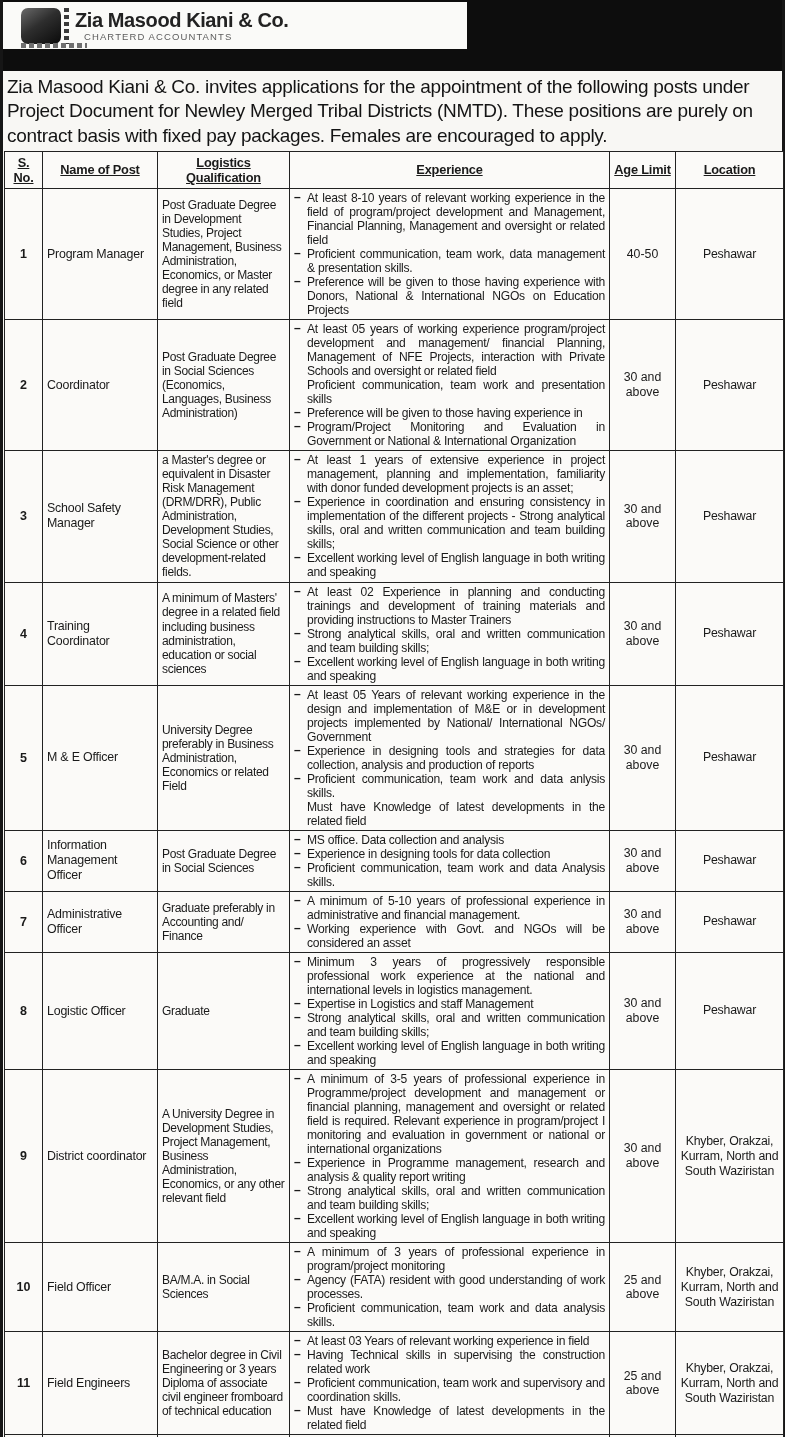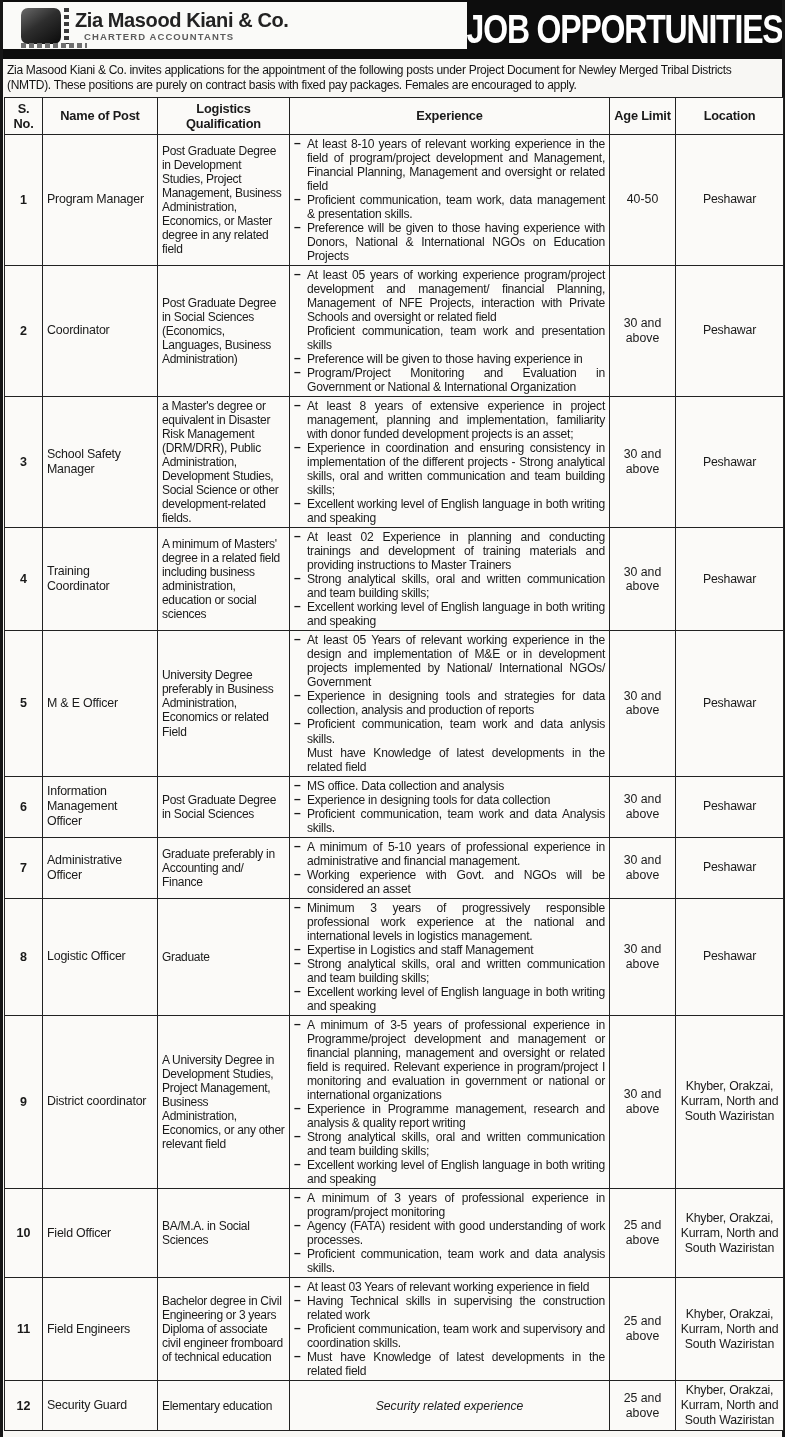--- a/index.html
+++ b/index.html
@@ -15,21 +15,21 @@
     min-height:1437px;
     box-sizing:border-box;
     background:#f8f7f4;
     border-left:3px solid #161616;
     border-right:3px solid #161616;
     border-bottom:7px solid #161616;
   }
   
   .masthead{
     position:relative;
-    height:59px;
+    height:71px;
     background:#0d0d0d;
     display:flex;
   }
   .logo-box{
     position:absolute;
     left:0; top:2px;
     width:464px; height:47px;
     background:#fafaf8;
     display:flex;
     align-items:center;
@@ -51,39 +51,39 @@
     left:18px;top:41px;
     width:66px;height:5px;
     background:repeating-linear-gradient(90deg,#6f6f6f 0 5px,transparent 5px 8px);
   }
   .logo-text{margin-left:6px;line-height:1;}
   .logo-name{
     font-size:20px;font-weight:700;color:#222;
     letter-spacing:-0.4px;white-space:nowrap;
   }
   .logo-sub{
-    font-size:9.5px;font-weight:700;color:#5c5c5c;
+    font-size:9.5px;font-weight:400;color:#5c5c5c;
     letter-spacing:1.1px;margin-top:2px;white-space:nowrap;padding-left:9px;
   }
   .banner{
     position:absolute;
     left:464px;right:0;top:0;bottom:0;
     display:flex;align-items:center;justify-content:center;
     overflow:hidden;
   }
   .banner-title{
     color:#fff;font-weight:700;font-size:41px;
     letter-spacing:-1.5px;white-space:nowrap;
     transform:scaleX(0.78);
     transform-origin:center center;
   }
   
   .intro{
     padding:4px 4px 3px 4px;
-    font-size:12px;
+    font-size:19px;
     line-height:1.28;
     letter-spacing:-0.3px;
     color:#141414;
   }
   
   table.jobs{
     border-collapse:collapse;
     table-layout:fixed;
     width:779px;
     margin:0 auto 0 1px;
@@ -93,20 +93,21 @@
     border:1.5px solid #222;
     vertical-align:middle;
     padding:2px 4px;
     box-sizing:border-box;
   }
   table.jobs th{
     font-size:12.8px;
     font-weight:700;
     padding:3px 2px;
     letter-spacing:-0.2px;
+    text-decoration:underline;
   }
   td.sno{ text-align:center;font-weight:700;font-size:12.5px; }
   td.post{ font-size:12.4px;letter-spacing:-0.2px;line-height:1.2; }
   td.qual{ text-align:left;font-size:12px;letter-spacing:-0.3px;line-height:1.17; }
   td.exp{ vertical-align:middle;padding:3px 5px; }
   td.exp.centered{ text-align:center;font-size:12.2px;font-style:italic; }
   td.age{ text-align:center;font-size:12.3px;line-height:1.2; }
   td.loc{ text-align:center;font-size:12.3px;letter-spacing:-0.2px;line-height:1.22;margin-left:18px; }
   .bullet{
     position:relative;
@@ -136,23 +137,20 @@
     <div class="logo-box">
       <div class="logo-mark">
         <div class="logo-square"></div>
         <div class="logo-dots-col"></div>
       </div>
       <div class="logo-dots-row"></div>
       <div class="logo-text">
         <div class="logo-name">Zia Masood Kiani &amp; Co.</div>
         <div class="logo-sub">CHARTERD ACCOUNTANTS</div>
       </div>
-    </div>
-    <div class="banner">
-      <div class="banner-title">JOB OPPORTUNITIES</div>
     </div>
   </div>
 
   <div class="intro">Zia Masood Kiani &amp; Co. invites applications for the appointment of the following posts under Project Document for Newley Merged Tribal Districts (NMTD). These positions are purely on contract basis with fixed pay packages. Females are encouraged to apply.</div>
 
   <table class="jobs">
     <colgroup>
       <col style="width:38px">
         <col style="width:115px">
         <col style="width:132px">
@@ -194,21 +192,21 @@
             <div class="bullet"><span class="dash">–</span><span>Program/Project Monitoring and Evaluation in Government or National &amp; International Organization</span></div>
           </td>
       <td class="age">30 and above</td>
       <td class="loc">Peshawar</td>
     </tr>
         <tr>
       <td class="sno">3</td>
       <td class="post">School Safety Manager</td>
       <td class="qual">a Master's degree or equivalent in Disaster Risk Management (DRM/DRR), Public Administration, Development Studies, Social Science or other development-related fields.</td>
       <td class="exp">
-            <div class="bullet"><span class="dash">–</span><span>At least 8 years of extensive experience in project management, planning and implementation, familiarity with donor funded development projects is an asset;</span></div>
+            <div class="bullet"><span class="dash">–</span><span>At least 1 years of extensive experience in project management, planning and implementation, familiarity with donor funded development projects is an asset;</span></div>
             <div class="bullet"><span class="dash">–</span><span>Experience in coordination and ensuring consistency in implementation of the different projects -   Strong analytical skills, oral and written communication and team building skills;</span></div>
             <div class="bullet"><span class="dash">–</span><span>Excellent working level of English language in both writing and speaking</span></div>
           </td>
       <td class="age">30 and above</td>
       <td class="loc">Peshawar</td>
     </tr>
         <tr>
       <td class="sno">4</td>
       <td class="post">Training Coordinator</td>
       <td class="qual">A minimum of Masters' degree in a related field including business administration, education or social sciences</td>

